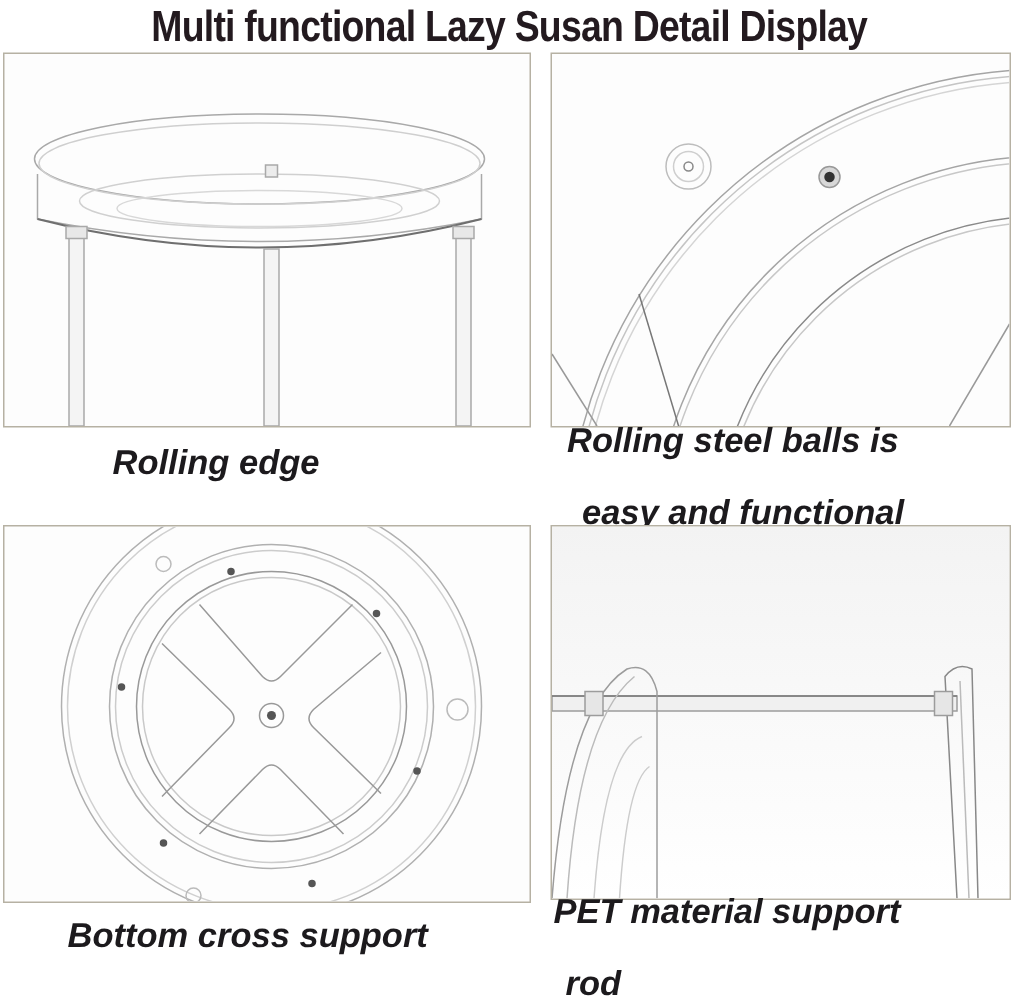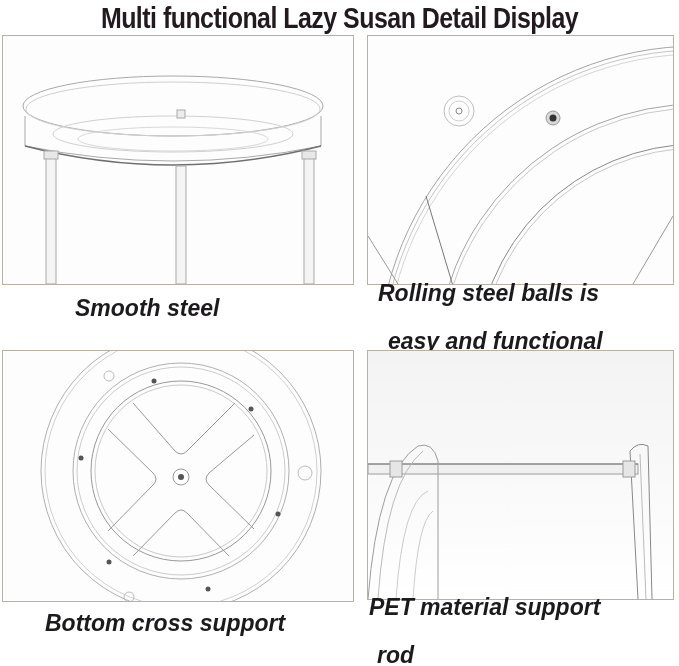--- a/index.html
+++ b/index.html
@@ -51,21 +51,21 @@
       <circle cx="91" cy="75" r="3" stroke="#888"></circle>
       <line x1="58" y1="160" x2="85" y2="250" stroke="#777"></line>
       <line x1="0" y1="200" x2="30" y2="248" stroke="#999"></line>
       <line x1="305" y1="180" x2="265" y2="248" stroke="#999"></line>
     </g>
     <circle cx="185" cy="82" r="7" fill="#d8d8d8" stroke="#999"></circle>
     <circle cx="185" cy="82" r="3.5" fill="#333"></circle>
   </svg>
 </div>
 
-<div class="caption" style="left:75px; top:293px;">Smooth steel</div>
+<div class="caption" style="left:75px; top:293px;">Rolling edge</div>
 <div class="caption" style="left:378px; top:278px;">Rolling steel balls is</div>
 <div class="caption" style="left:388px; top:326px;">easy and functional</div>
 
 <div class="panel" style="left:2px; top:350px; width:350px; height:250px;">
   <svg width="350" height="250">
     <g fill="none" stroke="#b0b0b0" stroke-width="1">
       <circle cx="178" cy="120" r="140"></circle>
       <circle cx="178" cy="120" r="136" stroke="#d0d0d0"></circle>
       <circle cx="178" cy="120" r="108"></circle>
       <circle cx="178" cy="120" r="104" stroke="#cccccc"></circle>

